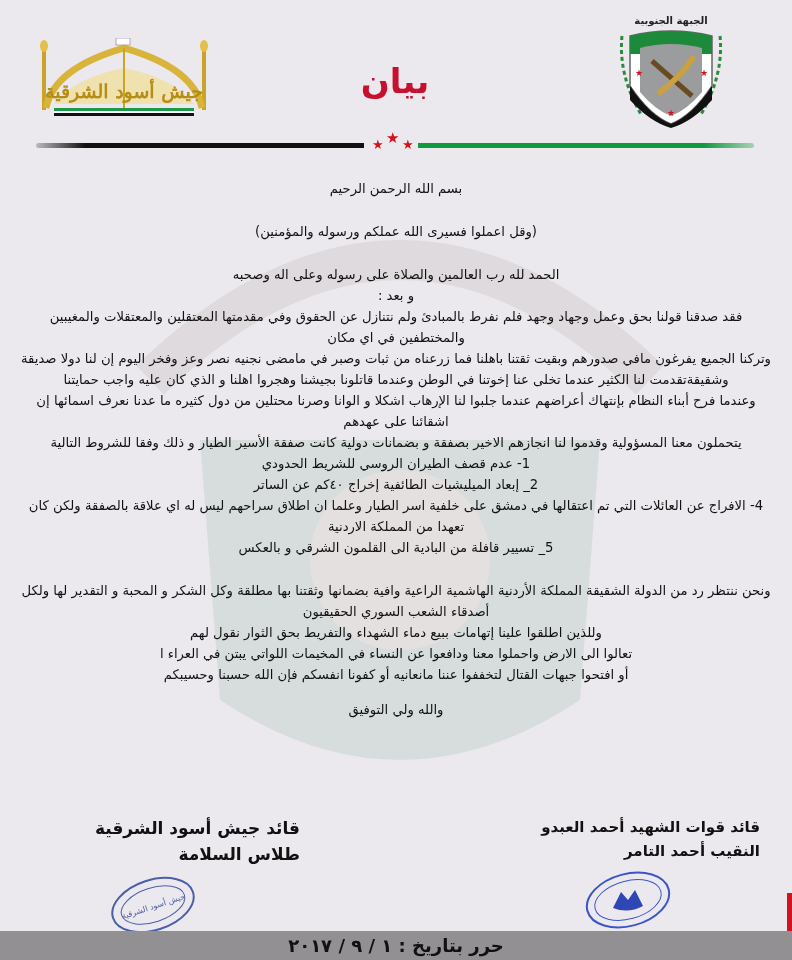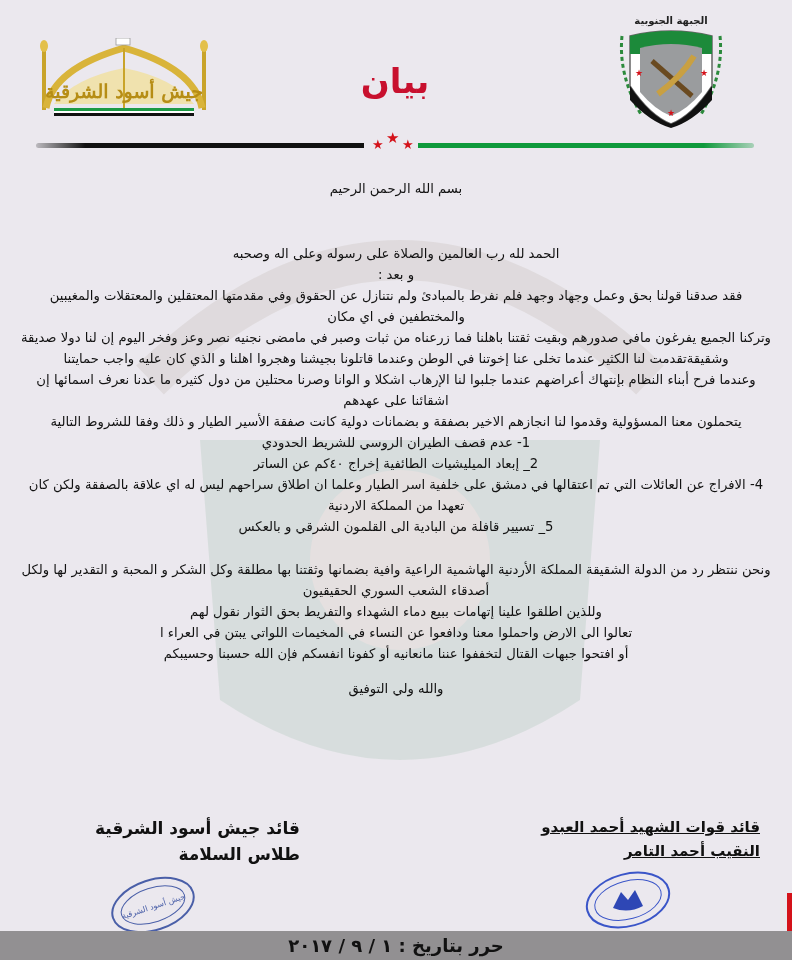--- a/index.html
+++ b/index.html
@@ -36,21 +36,21 @@
   .body-text p { margin: 0; }
   .gap-lg { height: 22px; }
   .gap-md { height: 14px; }
   .conds { display: block; }
   .cond { margin: 0; }
 
   .sig {
     position: absolute; direction: rtl; text-align: right; font-weight: bold;
     font-size: 17px; line-height: 26px;
   }
-  .sig-right { left: 520px; top: 815px; width: 240px; font-size: 15px; line-height: 24px; text-decoration: underline; }
+  .sig-right { left: 520px; top: 815px; width: 240px; font-size: 15px; line-height: 24px; }
   .sig-left { left: 70px; top: 815px; width: 230px; }
   .stamp { position: absolute; }
   .stamp-right { left: 583px; top: 870px; width: 90px; height: 60px; }
   .stamp-left { left: 108px; top: 876px; width: 90px; height: 58px; }
 
   .footer {
     position: absolute; left: 0; top: 931px; width: 792px; height: 29px;
     background: #929092; direction: rtl; text-align: center;
     font-weight: bold; font-size: 18px; line-height: 29px; color: #111;
   }
@@ -104,20 +104,21 @@
     <span class="star" style="left:4px; top:8px;">★</span>
     <span class="star" style="left:18px; top:1px; font-size:15px;">★</span>
     <span class="star" style="left:34px; top:8px;">★</span>
   </div>
   <div class="divider div-green"></div>
 </div>
 
 <div class="body-text">
   <p>بسم الله الرحمن الرحيم</p>
   <div class="gap-lg"></div>
+  <p>(وقل اعملوا فسيرى الله عملكم ورسوله والمؤمنين)</p>
   <div class="gap-lg"></div>
   <p>الحمد لله رب العالمين والصلاة على رسوله وعلى اله وصحبه</p>
   <p>و بعد :</p>
   <p>فقد صدقنا قولنا بحق وعمل وجهاد وجهد   فلم نفرط بالمبادئ ولم نتنازل عن الحقوق وفي مقدمتها المعتقلين والمعتقلات والمغيبين والمختطفين في اي مكان</p>
   <p>وتركنا الجميع يفرغون مافي صدورهم وبقيت ثقتنا باهلنا فما زرعناه من ثبات وصبر في مامضى نجنيه نصر وعز وفخر اليوم إن لنا دولا صديقة وشقيقةتقدمت لنا الكثير عندما تخلى عنا إخوتنا في الوطن وعندما قاتلونا بجيشنا  وهجروا اهلنا و الذي كان عليه واجب حمايتنا</p>
   <p>وعندما فرح أبناء النظام بإنتهاك أعراضهم عندما  جلبوا لنا الإرهاب اشكلا و الوانا وصرنا محتلين من دول كثيره ما عدنا نعرف اسمائها إن اشقائنا على عهدهم</p>
   <p>يتحملون معنا المسؤولية وقدموا  لنا انجازهم الاخير بصفقة و بضمانات دولية كانت صفقة الأسير الطيار و ذلك وفقا للشروط التالية</p>
   <div class="conds">
     <p class="cond">1- عدم قصف الطيران الروسي للشريط الحدودي</p>
     <p class="cond">2_ إبعاد الميليشيات الطائفية إخراج ٤٠كم عن الساتر</p>

